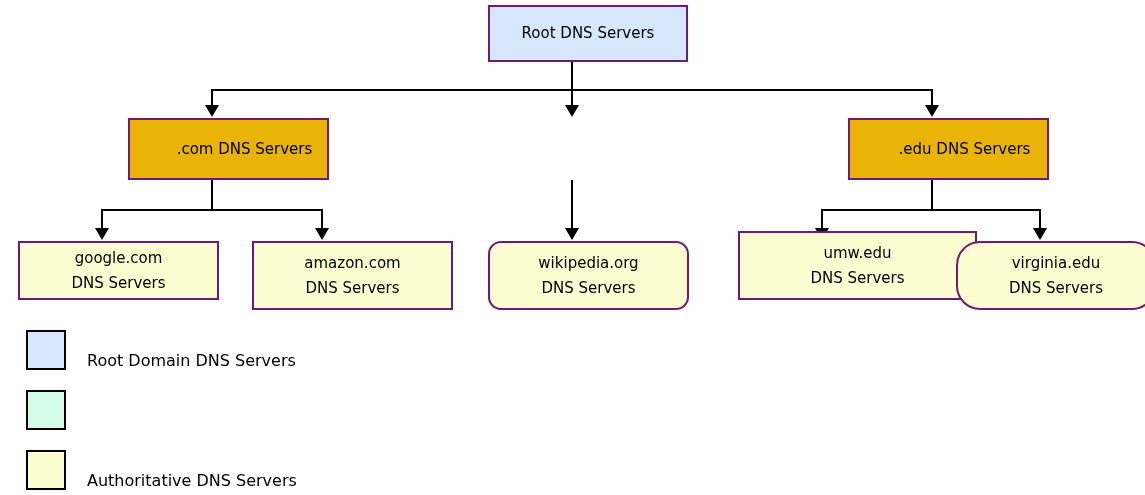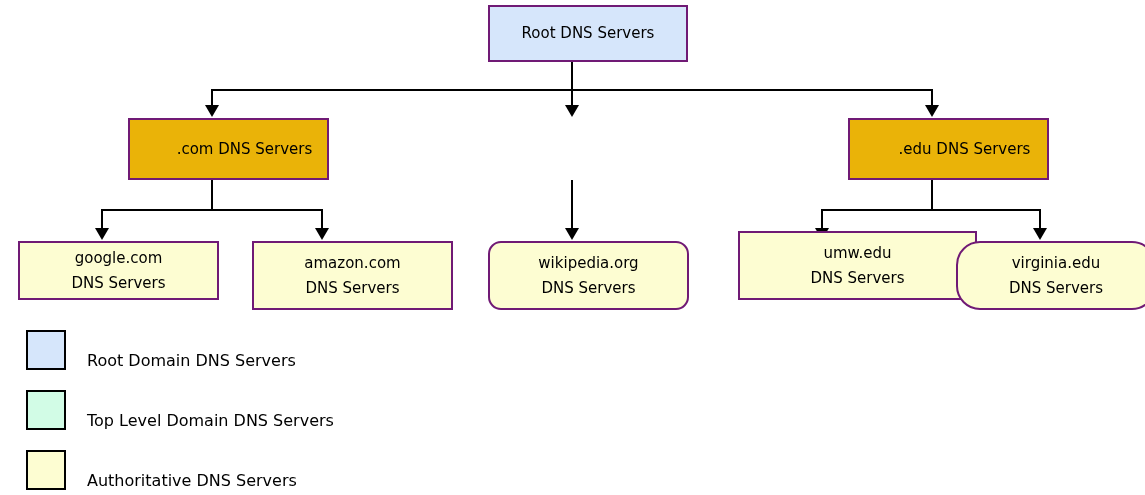--- a/index.html
+++ b/index.html
@@ -119,21 +119,20 @@
   <div id="n-virginia" class="node node-auth">virginia.edu
 DNS Servers</div>
 
   <div class="legend">
     <div id="legend-row-0" class="legend-row">
       <span class="swatch swatch-root"></span>
       <span class="legend-label">Root Domain DNS Servers</span>
     </div>
     <div id="legend-row-1" class="legend-row">
       <span class="swatch swatch-tld"></span>
-      <span class="legend-label">Top Level Domain DNS Servers</span>
     </div>
     <div id="legend-row-2" class="legend-row">
       <span class="swatch swatch-auth"></span>
       <span class="legend-label">Authoritative DNS Servers</span>
     </div>
   </div>
 
 </div>
 
 </body></html>

